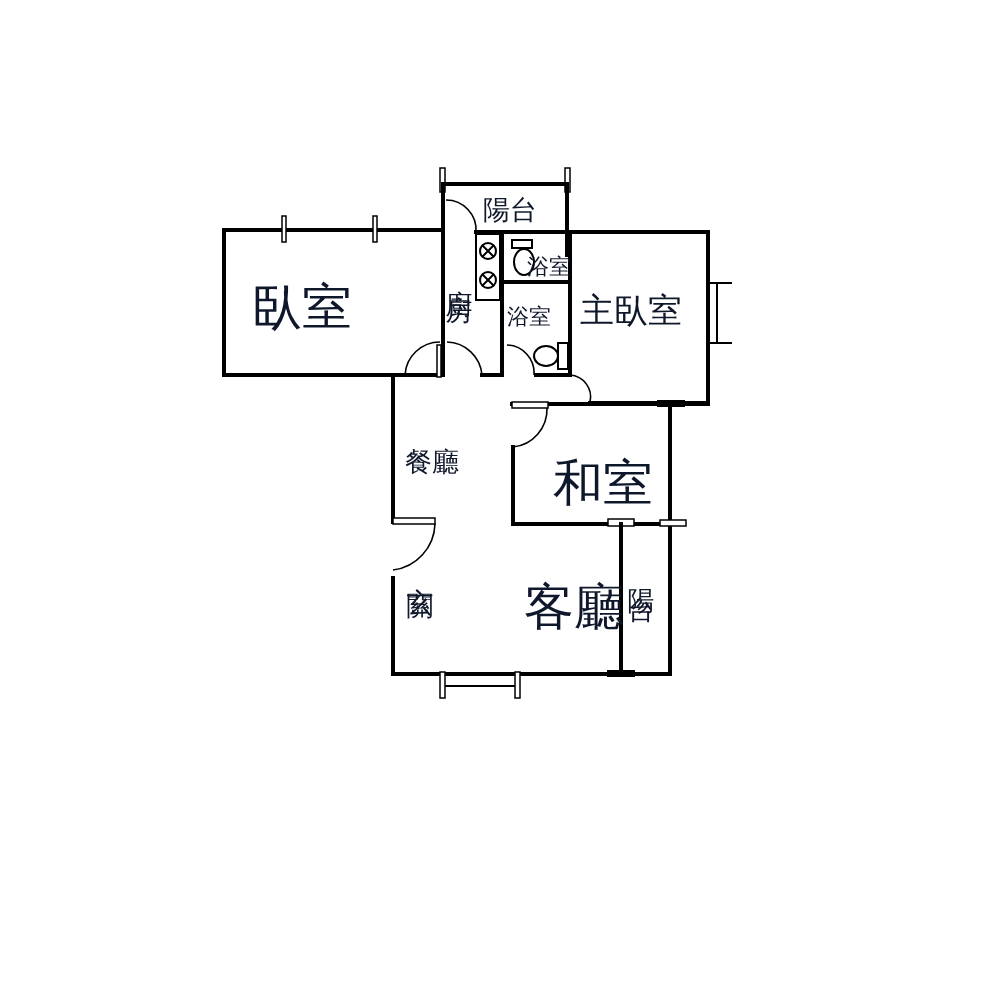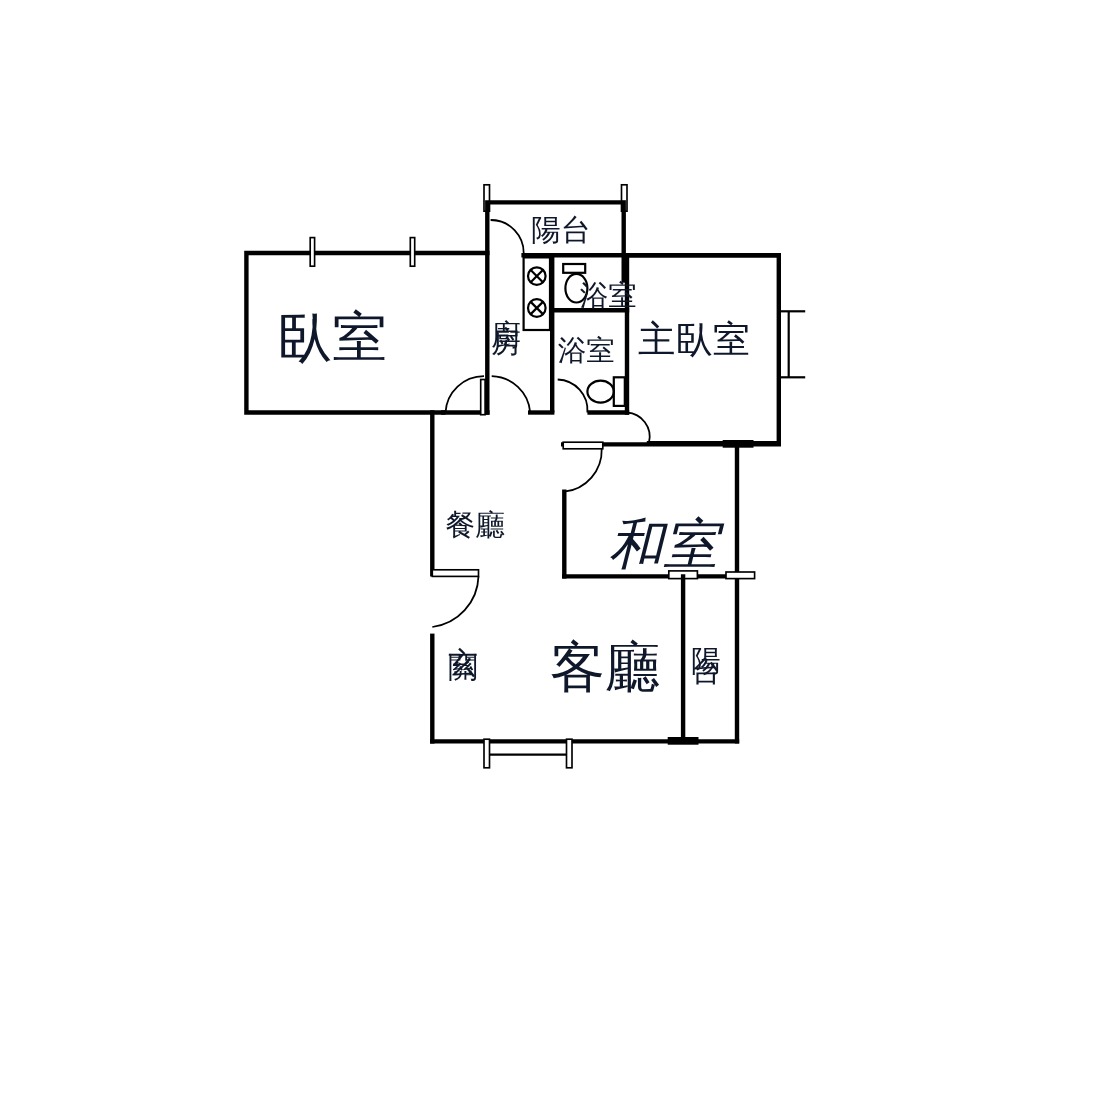--- a/index.html
+++ b/index.html
@@ -6,21 +6,21 @@
   body { width: 1000px; height: 1000px; position: relative; overflow: hidden; }
   svg { position: absolute; left: 0; top: 0; }
   .wall { stroke: #000; stroke-width: 4; fill: none; stroke-linecap: square; }
   .thin { stroke: #000; stroke-width: 2; fill: none; }
   .arc { stroke: #000; stroke-width: 1.6; fill: none; }
   .win { stroke: #000; stroke-width: 1.5; fill: #fff; }
   .lbl { position: absolute; font-family: "DejaVu Sans", sans-serif; color: #0f172a; line-height: 1; white-space: nowrap; }
   .big { font-size: 50px; }
   .mid { font-size: 34px; }
   .sml { font-size: 27px; }
-  .xs  { font-size: 26px; }
+  .xs  { font-size: 22px; }
   .vert { writing-mode: vertical-rl; letter-spacing: 6px; }
 </style>
 </head>
 <body>
 
 <svg width="1000" height="1000" viewBox="0 0 1000 1000">
 
   <g>
     <polyline class="wall" points="443,230 224,230 224,375 403,375"></polyline>
 
@@ -101,18 +101,18 @@
     <line class="wall" x1="621" y1="524" x2="621" y2="674"></line>
     <rect x="607" y="670" width="28" height="7" fill="#000"></rect>
   </g>
 </svg>
 
 <div class="lbl big" style="left:252px; top:282px;">臥室</div>
 <div class="lbl sml" style="left:483px; top:196px;">陽台</div>
 <div class="lbl sml vert" style="left:446px; top:268px;">廚房</div>
 <div class="lbl xs" style="left:527px; top:256px;">浴室</div>
 <div class="lbl xs" style="left:507px; top:306px;">浴室</div>
-<div class="lbl mid" style="left:580px; top:293px;font-family:Liberation Serif, serif;">主臥室</div>
-<div class="lbl sml" style="left:405px; top:464px;">餐廳</div>
-<div class="lbl big" style="left:553px; top:470px;font-style:italic;">和室</div>
+<div class="lbl mid" style="left:580px; top:293px;">主臥室</div>
+<div class="lbl sml" style="left:405px; top:448px;">餐廳</div>
+<div class="lbl big" style="left:553px; top:458px;">和室</div>
 <div class="lbl sml vert" style="left:407px; top:566px;">玄關</div>
-<div class="lbl big" style="left:500px; top:582px;">客廳</div>
+<div class="lbl big" style="left:524px; top:582px;">客廳</div>
 <div class="lbl sml vert" style="left:628px; top:568px;">陽台</div>
 
 </body></html>

